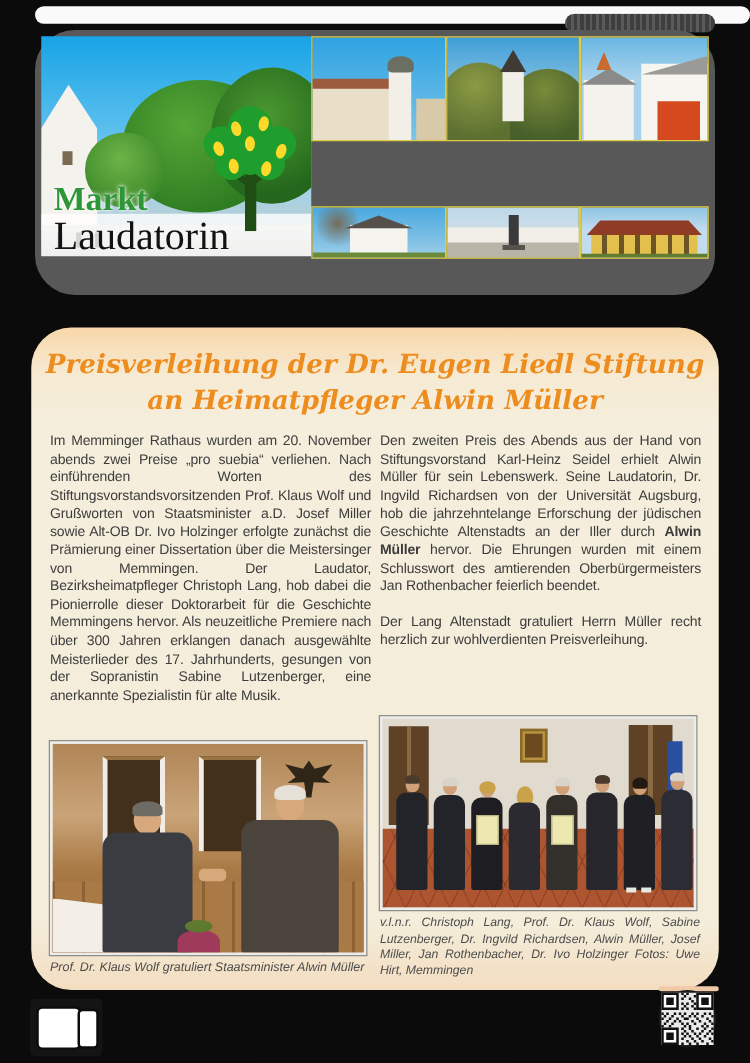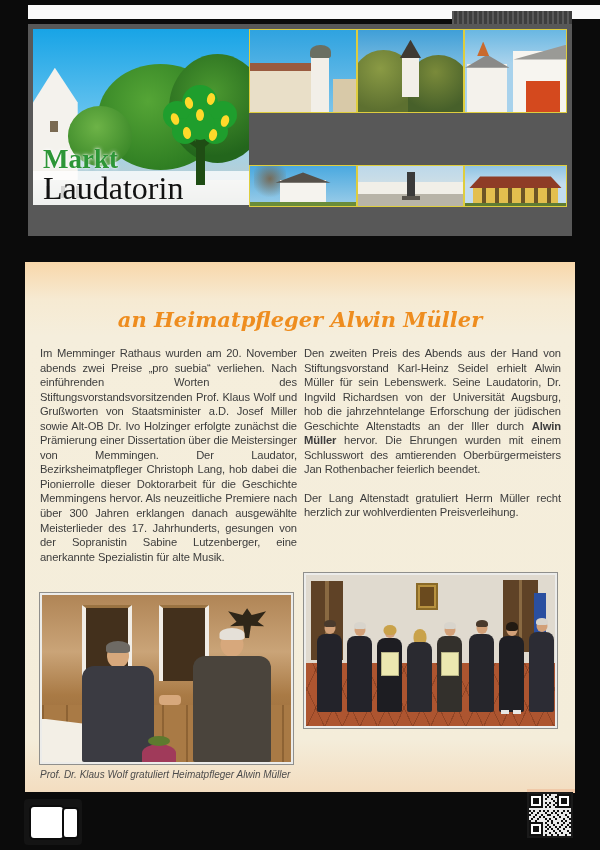--- a/index.html
+++ b/index.html
@@ -1,21 +1,21 @@
 <!DOCTYPE html>
 <html><head>
 <meta charset="utf-8">
 <style>
   html,body{margin:0;padding:0;}
   body{
     width:600px;height:850px;position:relative;overflow:hidden;
     background:#0b0b0b;
     font-family:"Liberation Sans", sans-serif;
   }
-  .abs{position:absolute;}
+  .abs{position:absolute;border-radius:32px;}
 
   
   .top-white{left:28px;top:5px;width:572px;height:14px;background:#fafafa;}
   .top-smudge{left:452px;top:11px;width:120px;height:15px;background:#3e3e3e;
     background-image:repeating-linear-gradient(90deg,#5a5a5a 0 2px,#3e3e3e 2px 5px);}
 
   
   .masthead{left:28px;top:24px;width:544px;height:212px;background:#585858;border:3px solid #585858;box-sizing:border-box;}
   .collage{position:absolute;left:2px;top:2px;width:534px;height:202px;}
   .photo{position:absolute;overflow:hidden;}
@@ -188,20 +188,21 @@
       <div style="position:absolute;left:4%;bottom:44%;width:92%;height:30%;background:#8e3c26;clip-path:polygon(12% 0,88% 0,100% 100%,0 100%);"></div>
       <div style="position:absolute;left:8%;bottom:6%;width:84%;height:40%;background:#e3bf4e;background-image:repeating-linear-gradient(90deg,transparent 0 9px,#6b5426 9px 13px);"></div>
       <div style="position:absolute;left:0;bottom:0;width:100%;height:8%;background:#5f7c34;"></div>
     </div>
 
   </div>
 </div>
 
 <div class="abs panel">
 
+  <div class="title-line t1">Preisverleihung der Dr. Eugen Liedl Stiftung</div>
   <div class="title-line t2">an Heimatpfleger Alwin Müller</div>
 
   <div class="bodycol col-left">
     <span>Im Memminger Rathaus wurden am 20. November abends zwei Preise „pro suebia“ verliehen. Nach einführenden Worten des Stiftungsvorstandsvorsitzenden Prof. Klaus Wolf und Grußworten von Staatsminister a.D. Josef Miller sowie Alt-OB Dr. Ivo Holzinger erfolgte zunächst die Prämierung einer Dissertation über die Meistersinger von Memmingen. Der Laudator, Bezirksheimatpfleger Christoph Lang, hob dabei die Pionierrolle dieser Doktorarbeit für die Geschichte Memmingens hervor. Als neuzeitliche Premiere nach über 300 Jahren erklangen danach ausgewählte Meisterlieder des 17. Jahrhunderts, gesungen von der Sopranistin Sabine Lutzenberger, eine anerkannte Spezialistin für alte Musik.</span>
   </div>
 
   <div class="bodycol col-right">
     <p><span>Den zweiten Preis des Abends aus der Hand von Stiftungsvorstand Karl-Heinz Seidel erhielt Alwin Müller für sein Lebenswerk. Seine Laudatorin, Dr. Ingvild Richardsen von der Universität Augsburg, hob die jahrzehntelange Erforschung der jüdischen Geschichte Altenstadts an der Iller durch </span><span class="bold">Alwin Müller</span><span> hervor. Die Ehrungen wurden mit einem Schlusswort des amtierenden Oberbürgermeisters Jan Rothenbacher feierlich beendet.</span></p>
     <p>Der Lang Altenstadt gratuliert Herrn Müller recht herzlich zur wohlverdienten Preisverleihung.</p>
   </div>
@@ -219,21 +220,21 @@
       <div class="fig-body" style="height:96px;background:#3b3b42;"></div>
     </div>
     <div class="figure" style="right:8%;bottom:0;width:78px;height:130px;">
       <div class="fig-head" style="width:23px;height:25px;"></div>
       <div class="fig-hair" style="top:-4px;width:25px;height:12px;background:#e5e0d8;"></div>
       <div class="fig-body" style="height:106px;background:#4a443c;"></div>
     </div>
     <div class="pl-shake"></div>
     <div class="pl-flowers"></div>
   </div>
-  <div class="caption cap-left">Prof. Dr. Klaus Wolf gratuliert Heimatpfleger Alwin Müller</div>
+  <div class="caption cap-left">Prof. Dr. Klaus Wolf gratuliert Staatsminister Alwin Müller</div>
 
   <div class="art-photo photo-right">
     <div class="pr-winL"></div>
     <div class="pr-winR"></div>
     <div class="pr-frame"></div>
     <div class="pr-floor"></div>
     <div class="pr-flag"></div>
 
     <div class="person" style="left:10px;height:90px;">
       <div class="p-head"></div>
@@ -273,20 +274,21 @@
       <div class="p-body" style="height:76px;background:#1f1f24;"></div>
       <div style="position:absolute;left:3px;bottom:-2px;width:8px;height:4px;background:#e8e8e4;"></div>
       <div style="position:absolute;left:15px;bottom:-2px;width:8px;height:4px;background:#e8e8e4;"></div>
     </div>
     <div class="person" style="left:222px;height:92px;">
       <div class="p-head"></div>
         <div class="p-hairw"></div>
       <div class="p-body" style="height:80px;background:#2c2c34;"></div>
     </div>
   </div>
+  <div class="caption cap-right">v.l.n.r. Christoph Lang, Prof. Dr. Klaus Wolf, Sabine Lutzenberger, Dr. Ingvild Richardsen, Alwin Müller, Josef Miller, Jan Rothenbacher, Dr. Ivo Holzinger Fotos: Uwe Hirt, Memmingen</div>
 </div>
 
 <div class="abs panel-tail"></div>
 
 <div class="abs device-icon">
   <div class="dev-tab"></div>
   <div class="dev-phone"></div>
 </div>
 
 <div class="abs qr">

